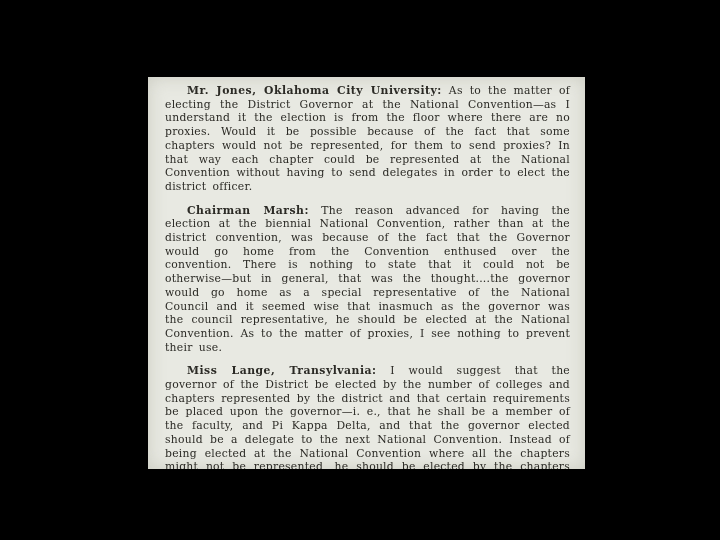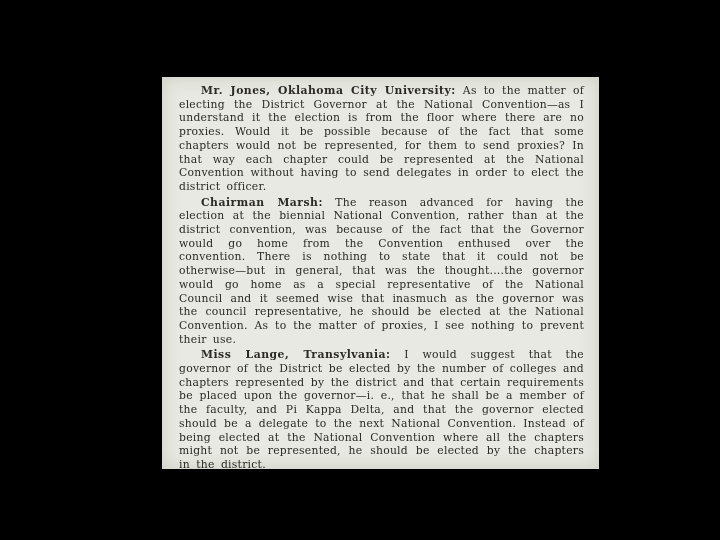--- a/index.html
+++ b/index.html
@@ -11,21 +11,21 @@
     overflow: hidden;
   }
   .viewer {
     position: relative;
     width: 720px;
     height: 540px;
     background: #000000;
   }
   .scanned-page {
     position: absolute;
-    left: 162px;
+    left: 148px;
     top: 77px;
     width: 437px;
     height: 392px;
     box-sizing: border-box;
     background: #e8e9e2;
     padding: 7px 15px 8px 17px;
     overflow: hidden;
     box-shadow: inset 0 0 18px rgba(120,118,100,0.25);
   }
   .scanned-page p {
@@ -33,21 +33,21 @@
     font-family: "DejaVu Serif", "Liberation Serif", serif;
     font-size: 10.8px;
     line-height: 13.7px;
     color: #2b2a25;
     text-align: justify;
     text-indent: 22px;
     letter-spacing: 0.25px;
     word-spacing: 2.6px;
   }
   .scanned-page p.para-gap {
-    margin-top: 2px;
+    margin-top: 10px;
   }
   .speaker {
     font-weight: bold;
     letter-spacing: 0.5px;
   }
 </style>
 </head>
 <body>
 
 <div class="viewer">

